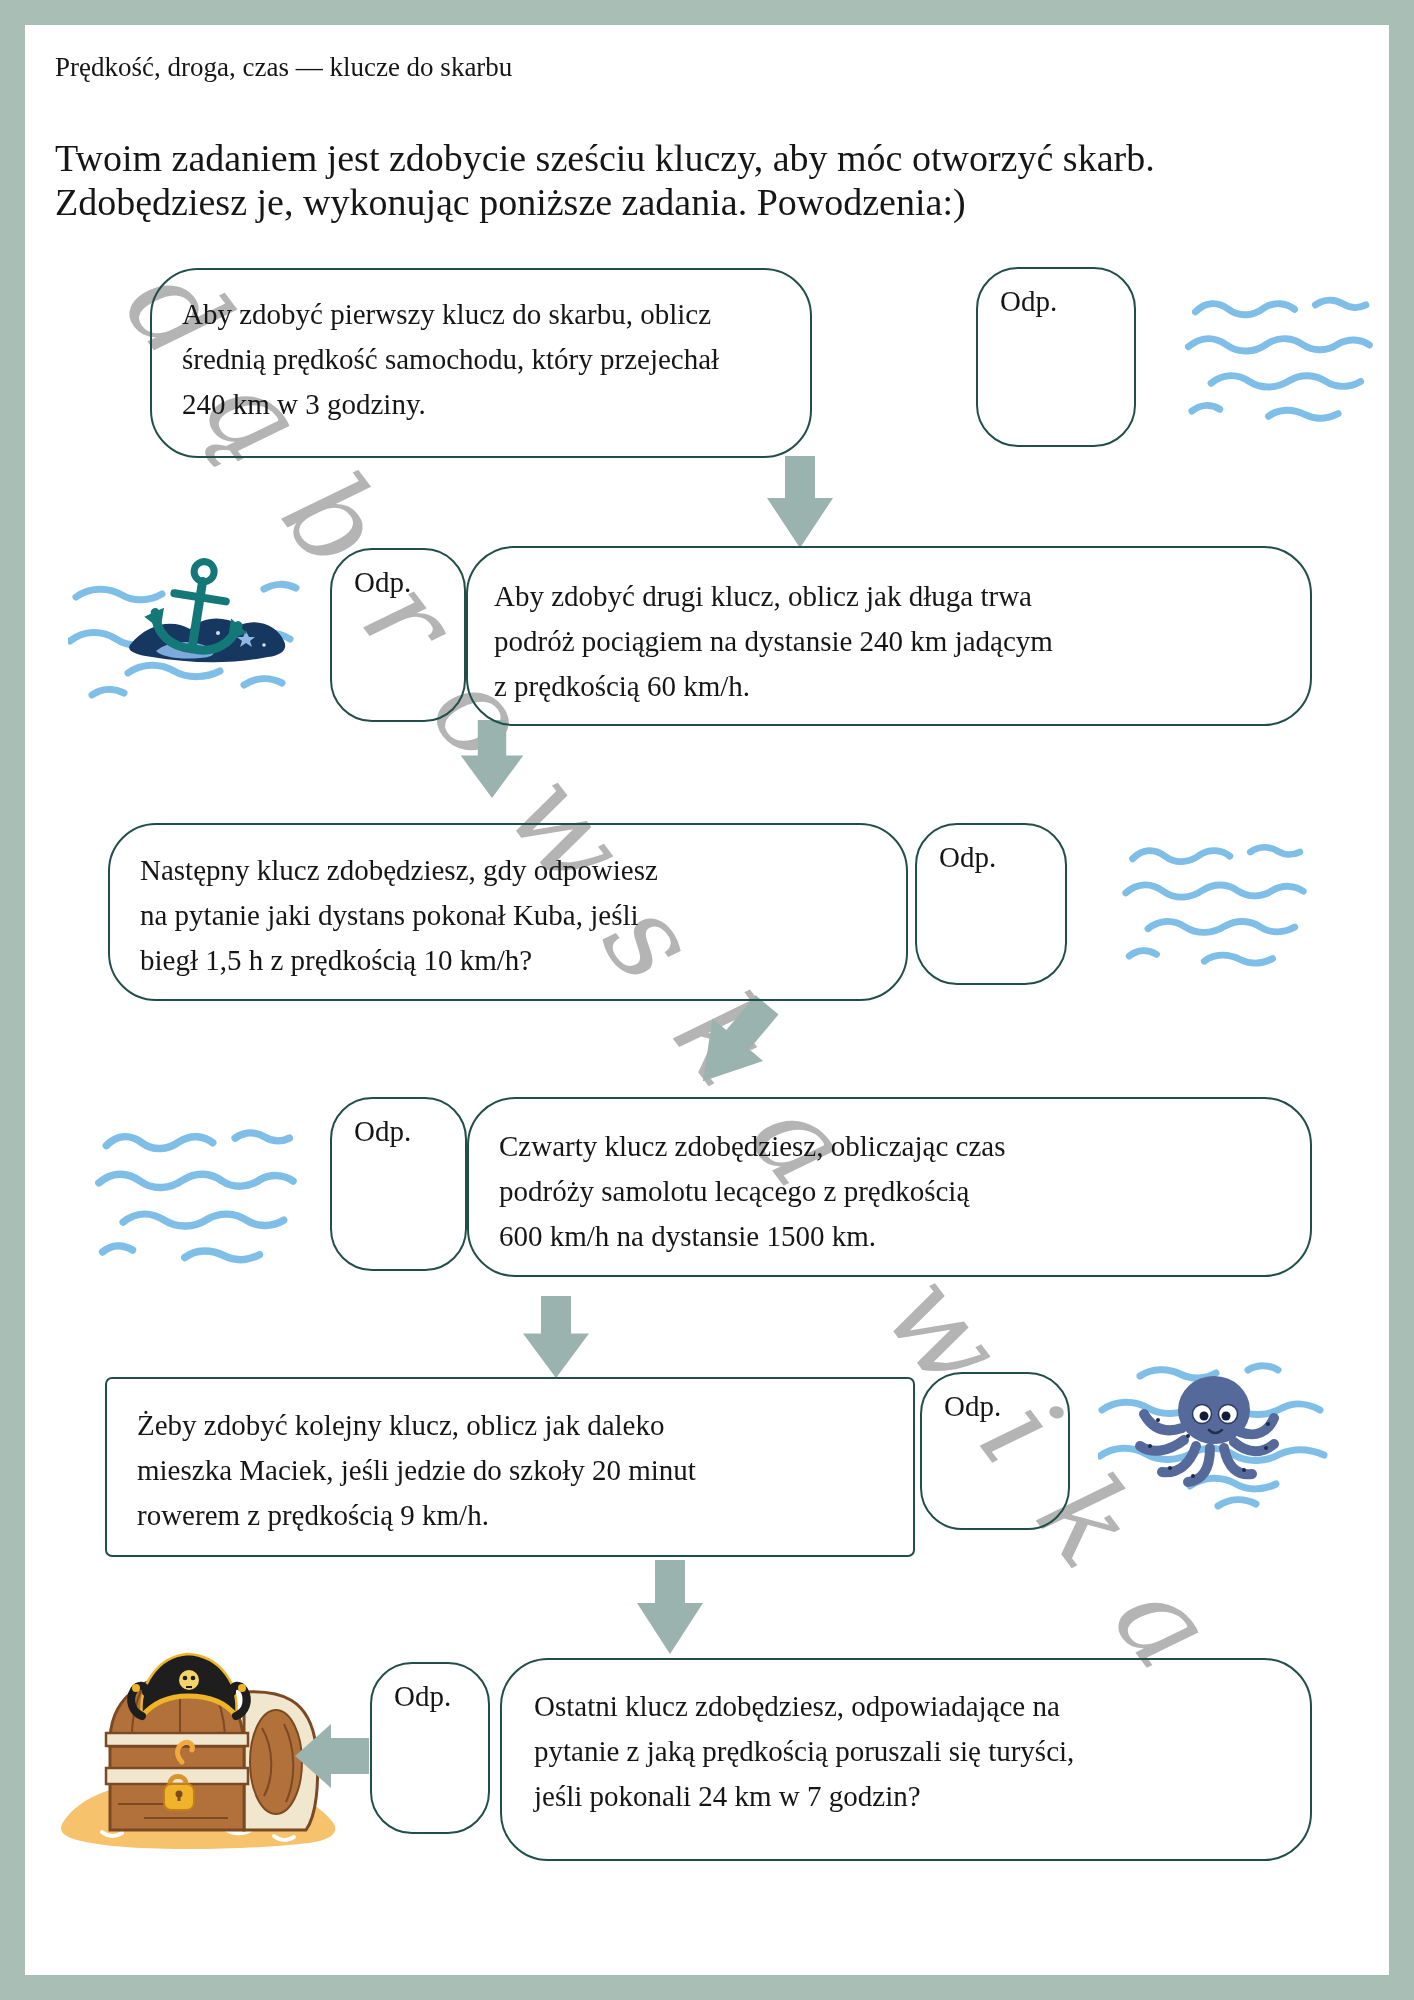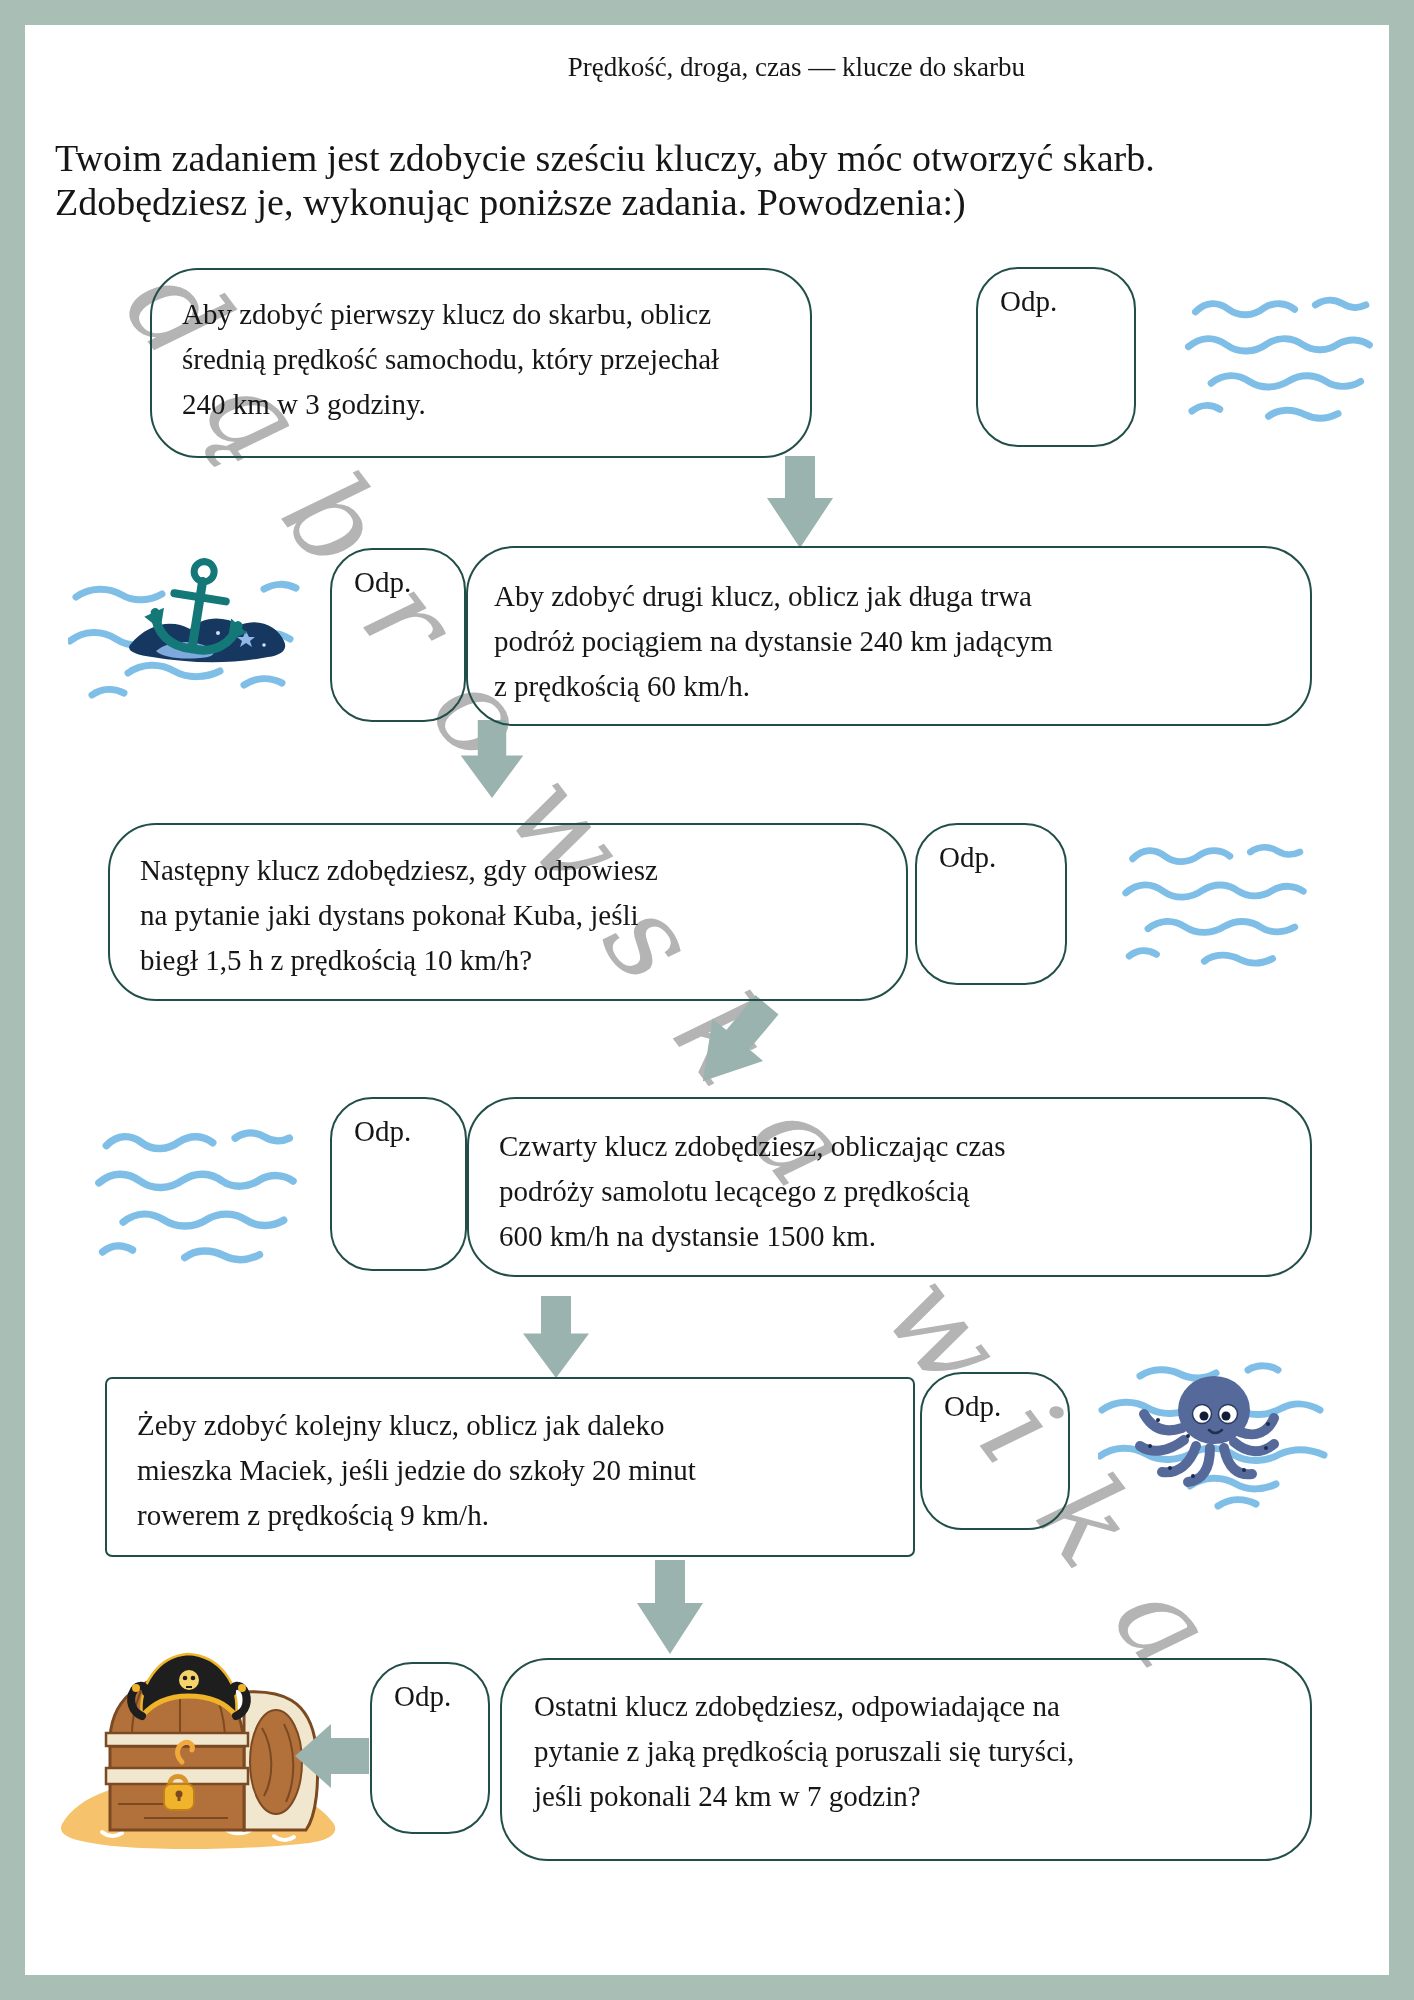--- a/index.html
+++ b/index.html
@@ -7,21 +7,21 @@
     position:relative;width:1414px;height:2000px;background:#ffffff;
     font-family:"Liberation Serif", serif;color:var(--text-color,#161616);
     overflow:hidden;margin:0 auto;
   }
   .frame{position:absolute;inset:0;border:25px solid var(--frame-color,#a9beb5);z-index:50;pointer-events:none;}
   .watermark{
     position:absolute;left:210px;top:240px;transform:rotate(53deg);transform-origin:0 0;
     font-family:"DejaVu Serif", serif;font-style:italic;font-size:120px;letter-spacing:56px;
     color:var(--watermark-color,#b4b4b4);white-space:nowrap;z-index:1;
   }
-  .title{position:absolute;left:55px;top:52px;width:970px;text-align:right;font-size:27px;z-index:10;}
+  .title{position:absolute;left:55px;top:52px;width:970px;text-align:left;font-size:27px;z-index:10;}
   .intro{position:absolute;left:55px;top:136px;font-size:38px;line-height:44px;z-index:10;}
   .task-box{
     position:absolute;box-sizing:border-box;border:2.5px solid var(--box-border-color,#224e49);
     border-radius:48px;background:transparent;z-index:10;
   }
   .task-text{font-size:29px;line-height:45px;}
   .odp-box{
     position:absolute;box-sizing:border-box;border:2.5px solid var(--box-border-color,#224e49);
     border-radius:42px;background:transparent;z-index:10;font-size:29px;
   }

